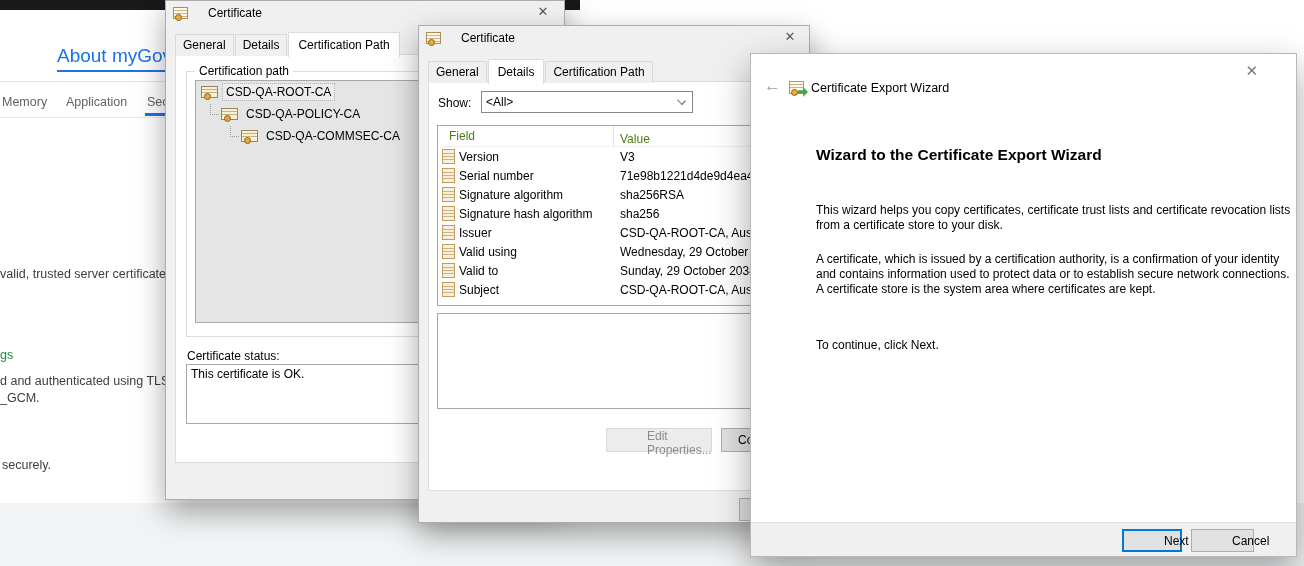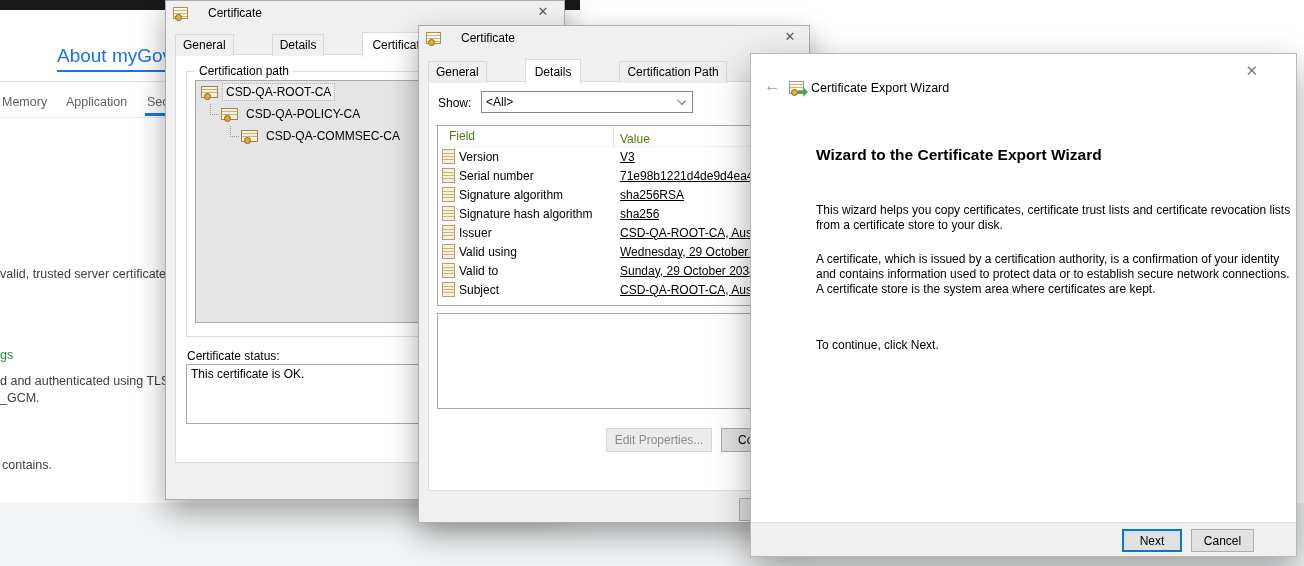--- a/index.html
+++ b/index.html
@@ -19,27 +19,27 @@
   .bg-graystrip { position:absolute; left:0; top:503px; width:1304px; height:63px; background:#f1f3f4; }
 
   
   .dlg { position:absolute; background:#f0f0f0; border:1px solid #acacac; box-shadow:0 12px 28px rgba(0,0,0,.35); }
   .dlg-title { position:relative; height:23px; display:flex; align-items:center; padding-left:7px; font-size:12px; color:#000; }
   .dlg-title-text { margin-left:20px; }
   .dlg-close { position:absolute; top:3px; font-size:13px; color:#5a5a5a; width:18px; text-align:center; cursor:pointer; }
   .cert-ico { position:relative; width:15px; height:12px; background:#fdf8e9; border:1px solid #b08d4f; flex:0 0 auto;
     background-image:linear-gradient(to bottom, transparent 2px, #cdb47e 2px, #cdb47e 3px, transparent 3px, transparent 5px, #cdb47e 5px, #cdb47e 6px, transparent 6px, transparent 8px, #cdb47e 8px, #cdb47e 9px, transparent 9px); }
   .cert-ico::after { content:""; position:absolute; left:1px; bottom:-3px; width:5px; height:5px; background:#eca93c; border:1px solid #8a6914; border-radius:50%; }
-  .tabstrip { position:absolute; display:flex; align-items:flex-end;gap:37px; }
+  .tabstrip { position:absolute; display:flex; align-items:flex-end; }
   .tab { font-size:12px; color:#000; background:#f0f0f0; border:1px solid #d9d9d9; border-bottom:none; padding:3px 7px 4px 7px; margin-right:1px; position:relative; }
   .tab.active { background:#ffffff; padding:5px 9px 5px 9px; z-index:3; border-color:#dcdcdc; margin-bottom:-1px; }
   .panel { position:absolute; background:#ffffff; border:1px solid #dcdcdc; }
   .groupbox { position:absolute; border:1px solid #dcdcdc; }
   .groupbox-label { position:absolute; top:-8px; left:8px; background:#ffffff; padding:0 4px; font-size:12px; color:#000; }
-  .btn { position:absolute; background:#e1e1e1; border:1px solid #adadad; font-size:12px; color:#000; text-align:center; font-family:"Liberation Sans", sans-serif; }
+  .btn { position:absolute; background:#e1e1e1; border:1px solid #adadad; font-size:12px; color:#000; text-align:left; font-family:"Liberation Sans", sans-serif;padding-left:40px; }
   .btn.disabled { background:#ececec; border-color:#d9d9d9; color:#8b8b8b; }
   .btn.focused { border:2px solid #0078d7; }
 
   
   .treebox { position:absolute; left:8px; top:8px; right:8px; height:243px; border:1px solid #a8a8a8; background:#e5e5e5; overflow:hidden; font-size:12px; }
   .tree-item { position:relative; height:22px; display:flex; align-items:center; white-space:nowrap; }
   .tree-cert-ico { position:relative; width:17px; height:12px; background:#f6efdb; border:1px solid #9c8454; margin-right:5px; flex:0 0 auto;
     background-image:linear-gradient(to bottom, transparent 2px, #c9b27a 2px, #c9b27a 3px, transparent 3px, transparent 5px, #c9b27a 5px, #c9b27a 6px, transparent 6px); }
   .tree-cert-ico::after { content:""; position:absolute; left:2px; bottom:-3px; width:5px; height:5px; background:#e8a33d; border:1px solid #8a6914; border-radius:50%; }
   .tree-label { padding:1px 3px; }
@@ -51,21 +51,21 @@
   
   .showrow { position:absolute; font-size:12px; color:#000; }
   .combo { position:absolute; background:#fff; border:1px solid #828790; font-size:12px; display:flex; align-items:center; padding-left:4px; }
   .combo-chevron { position:absolute; right:7px; top:7px; width:7px; height:7px; border-right:1px solid #5a5a5a; border-bottom:1px solid #5a5a5a; transform:rotate(45deg) scale(1,.8); transform-origin:center; margin-top:-2px; }
   .fieldtable { position:absolute; background:#fff; border:1px solid #a8a8a8; overflow:hidden; font-size:12px; }
   .ft-head { display:flex; height:21px; align-items:flex-end; border-bottom:1px solid #f0f0f0; color:#4d7c0f; }
   .ft-col-field { width:176px; padding-left:11px; border-right:1px solid #e5e5e5; height:100%; display:flex; align-items:center; }
   .ft-col-value { padding-left:6px; }
   .ft-row { display:flex; height:19px; align-items:center; white-space:nowrap; }
   .ft-f { width:176px; display:flex; align-items:center; padding-left:2px; overflow:hidden; flex:0 0 auto; }
-  .ft-v { padding-left:6px; overflow:hidden;text-decoration:underline; }
+  .ft-v { padding-left:6px; overflow:hidden; }
   .row-ico { position:relative; width:13px; height:15px; background:#f6efdb; border:1px solid #c29a62; margin:0 4px 0 2px; flex:0 0 auto;
     background-image:linear-gradient(to bottom, transparent 3px, #cdb47e 3px, #cdb47e 4px, transparent 4px, transparent 6px, #cdb47e 6px, #cdb47e 7px, transparent 7px, transparent 9px, #cdb47e 9px, #cdb47e 10px, transparent 10px); }
   .emptybox { position:absolute; background:#fff; border:1px solid #a8a8a8; }
 
   
   .wizard { position:absolute; left:750px; top:53px; width:547px; height:504px; background:#ffffff; border:1px solid #b8b8b8; box-shadow:0 14px 34px rgba(0,0,0,.35); }
   .wiz-close { position:absolute; right:38px; top:8px; font-size:15px; color:#7a7a7a; cursor:pointer; }
   .wiz-back { position:absolute; left:13px; top:22px; font-size:17px; color:#9b9b9b; cursor:pointer; }
   .wiz-ico { position:absolute; left:38px; top:27px; width:15px; height:13px; background:#fdf8e9; border:1px solid #9a9a9a;
     background-image:linear-gradient(to bottom, transparent 2px, #cdb47e 2px, #cdb47e 3px, transparent 3px, transparent 5px, #cdb47e 5px, #cdb47e 6px, transparent 6px); }
@@ -89,21 +89,21 @@
     <span class="devtools-tab" style="left:2px">Memory</span>
     <span class="devtools-tab" style="left:66px">Application</span>
     <span class="devtools-tab" style="left:147px">Sec</span>
     <span class="devtools-underline"></span>
   </div>
   <div class="bg-divider2"></div>
   <span class="bg-frag" style="left:0;top:267px">valid, trusted server certificate is</span>
   <span class="bg-frag green" style="left:0;top:348px">gs</span>
   <span class="bg-frag" style="left:0;top:374px">d and authenticated using TLS 1</span>
   <span class="bg-frag" style="left:0;top:391px">_GCM.</span>
-  <span class="bg-frag" style="left:2px;top:458px">contains.</span>
+  <span class="bg-frag" style="left:2px;top:458px">securely.</span>
   <div class="bg-graystrip"></div>
 
   <div class="dlg" style="left:165px; top:0; width:400px; height:500px; z-index:10">
     <div class="dlg-title">
       <span class="cert-ico"></span>
       <span class="dlg-title-text">Certificate</span>
       <span class="dlg-close" style="right:12px">✕</span>
     </div>
     <div class="tabstrip" style="left:9px; top:31px; z-index:3">
       <span class="tab">General</span>

